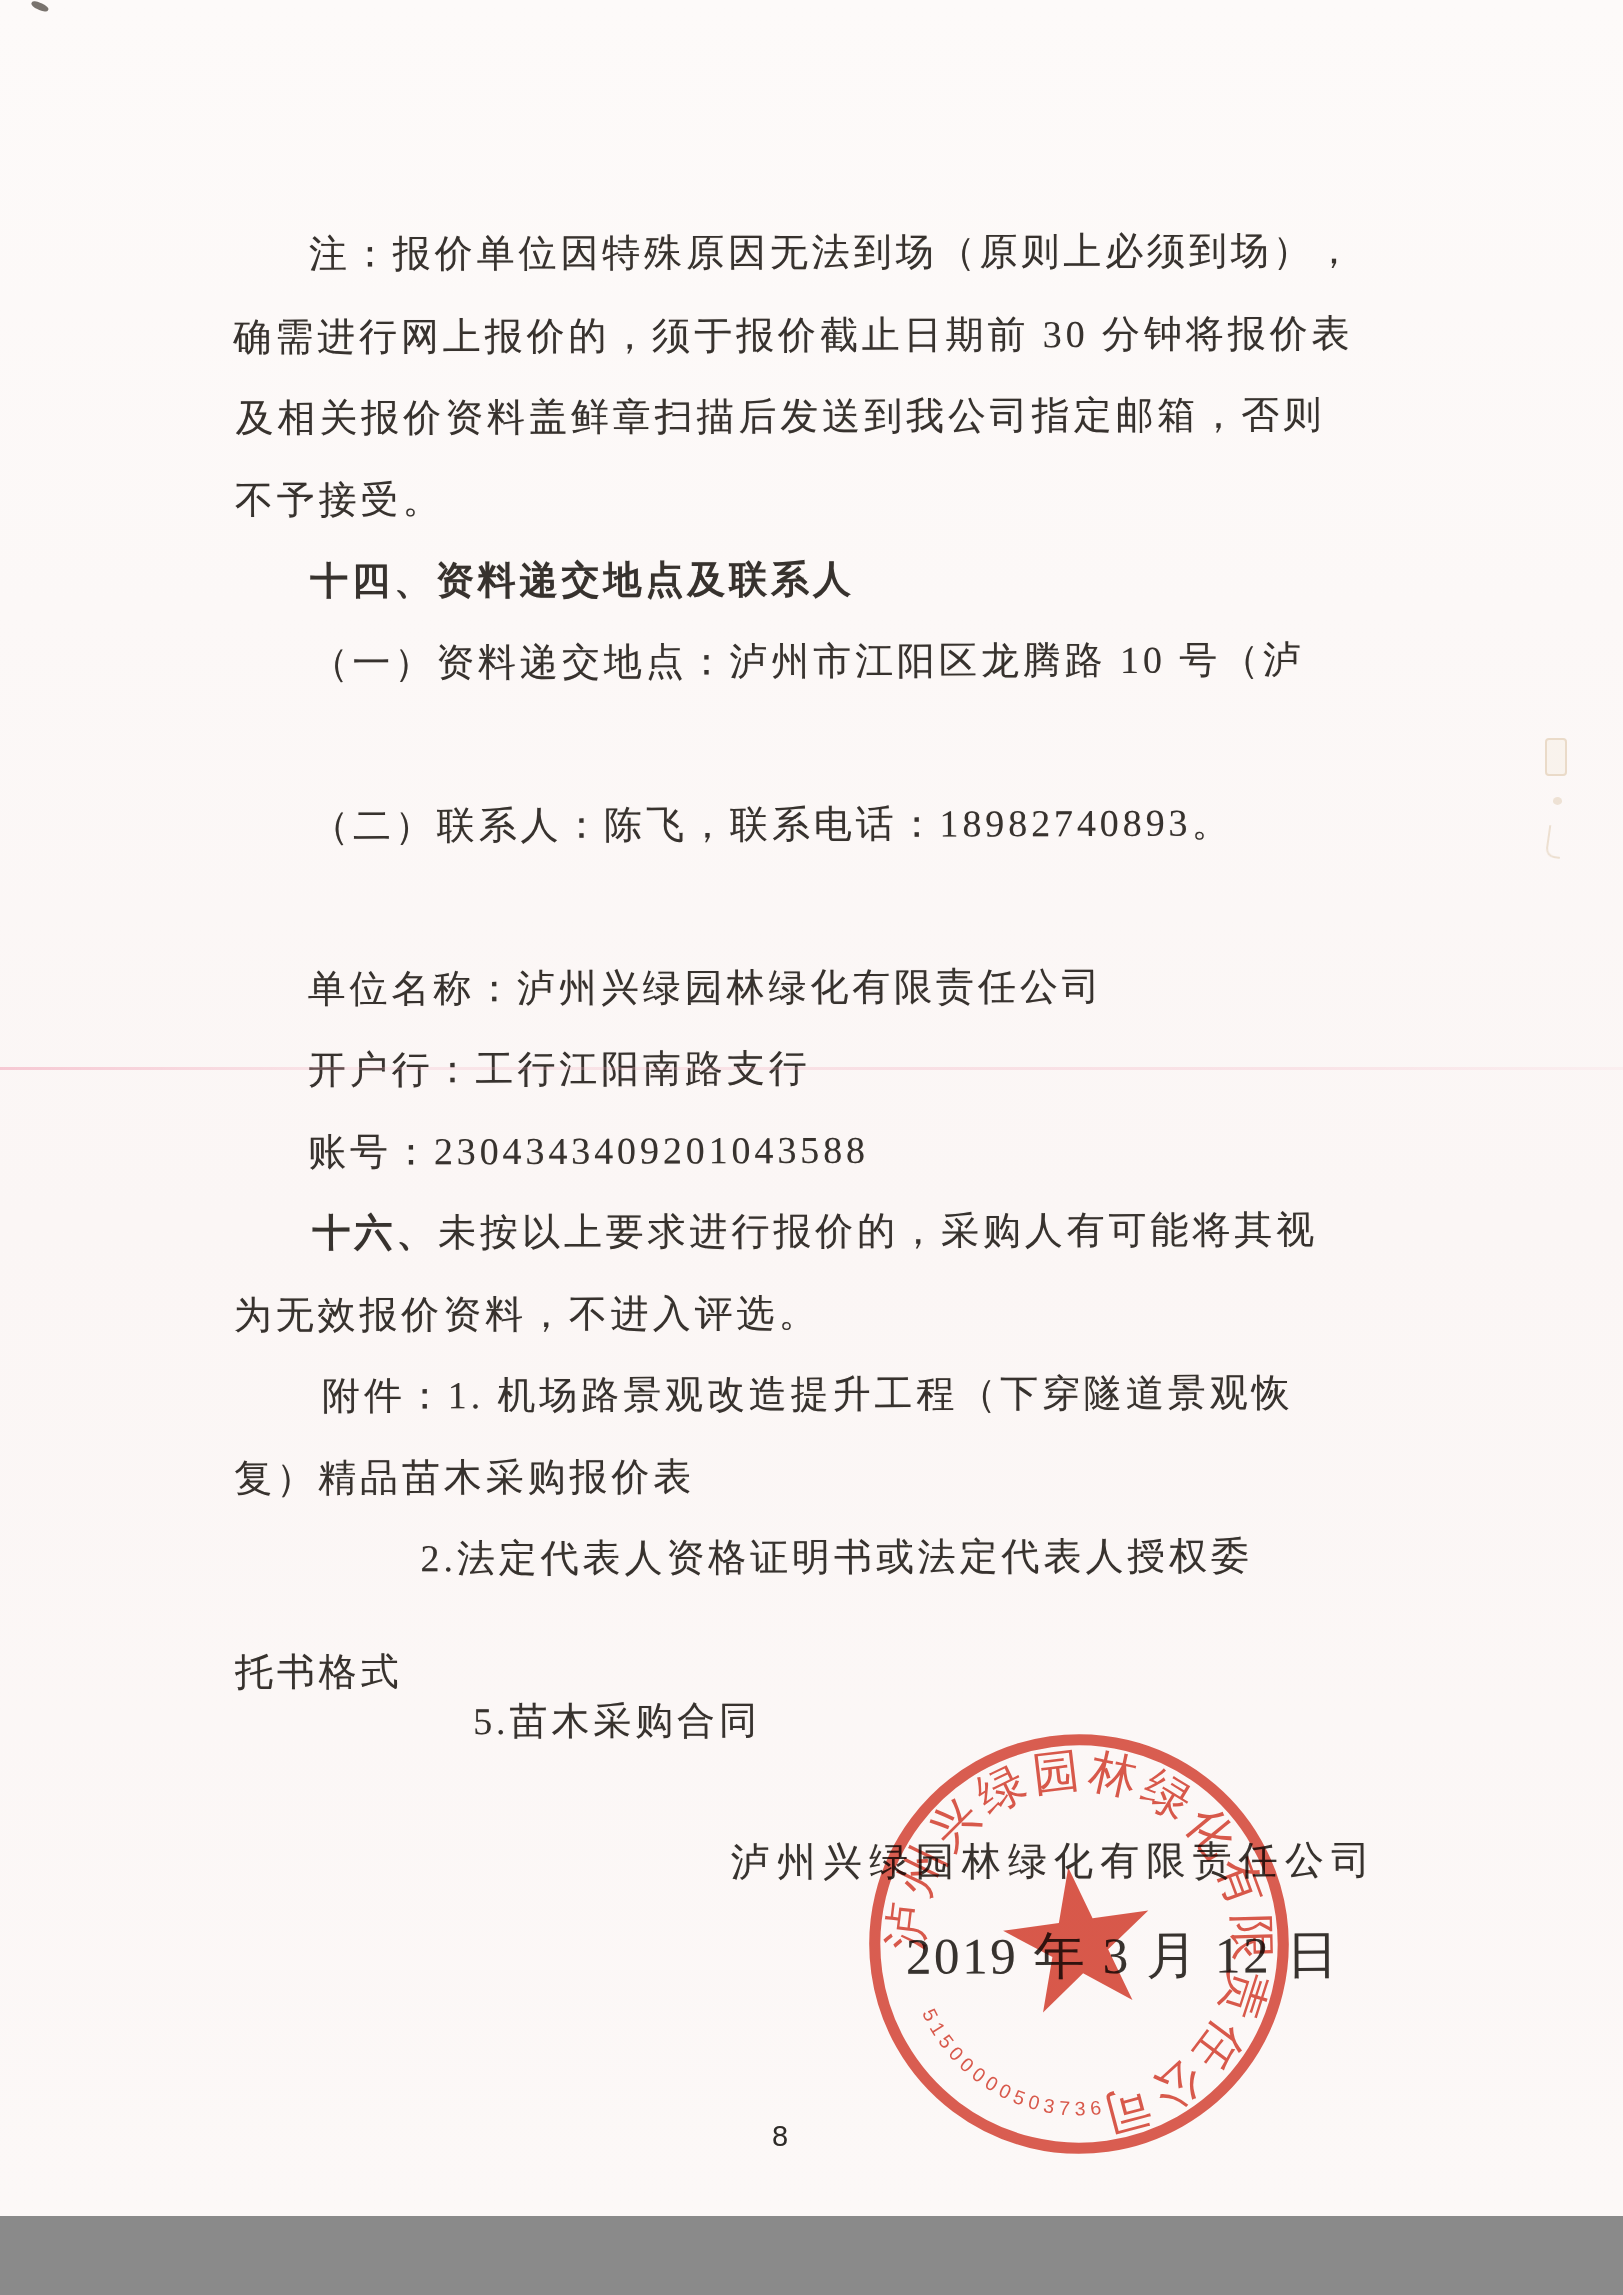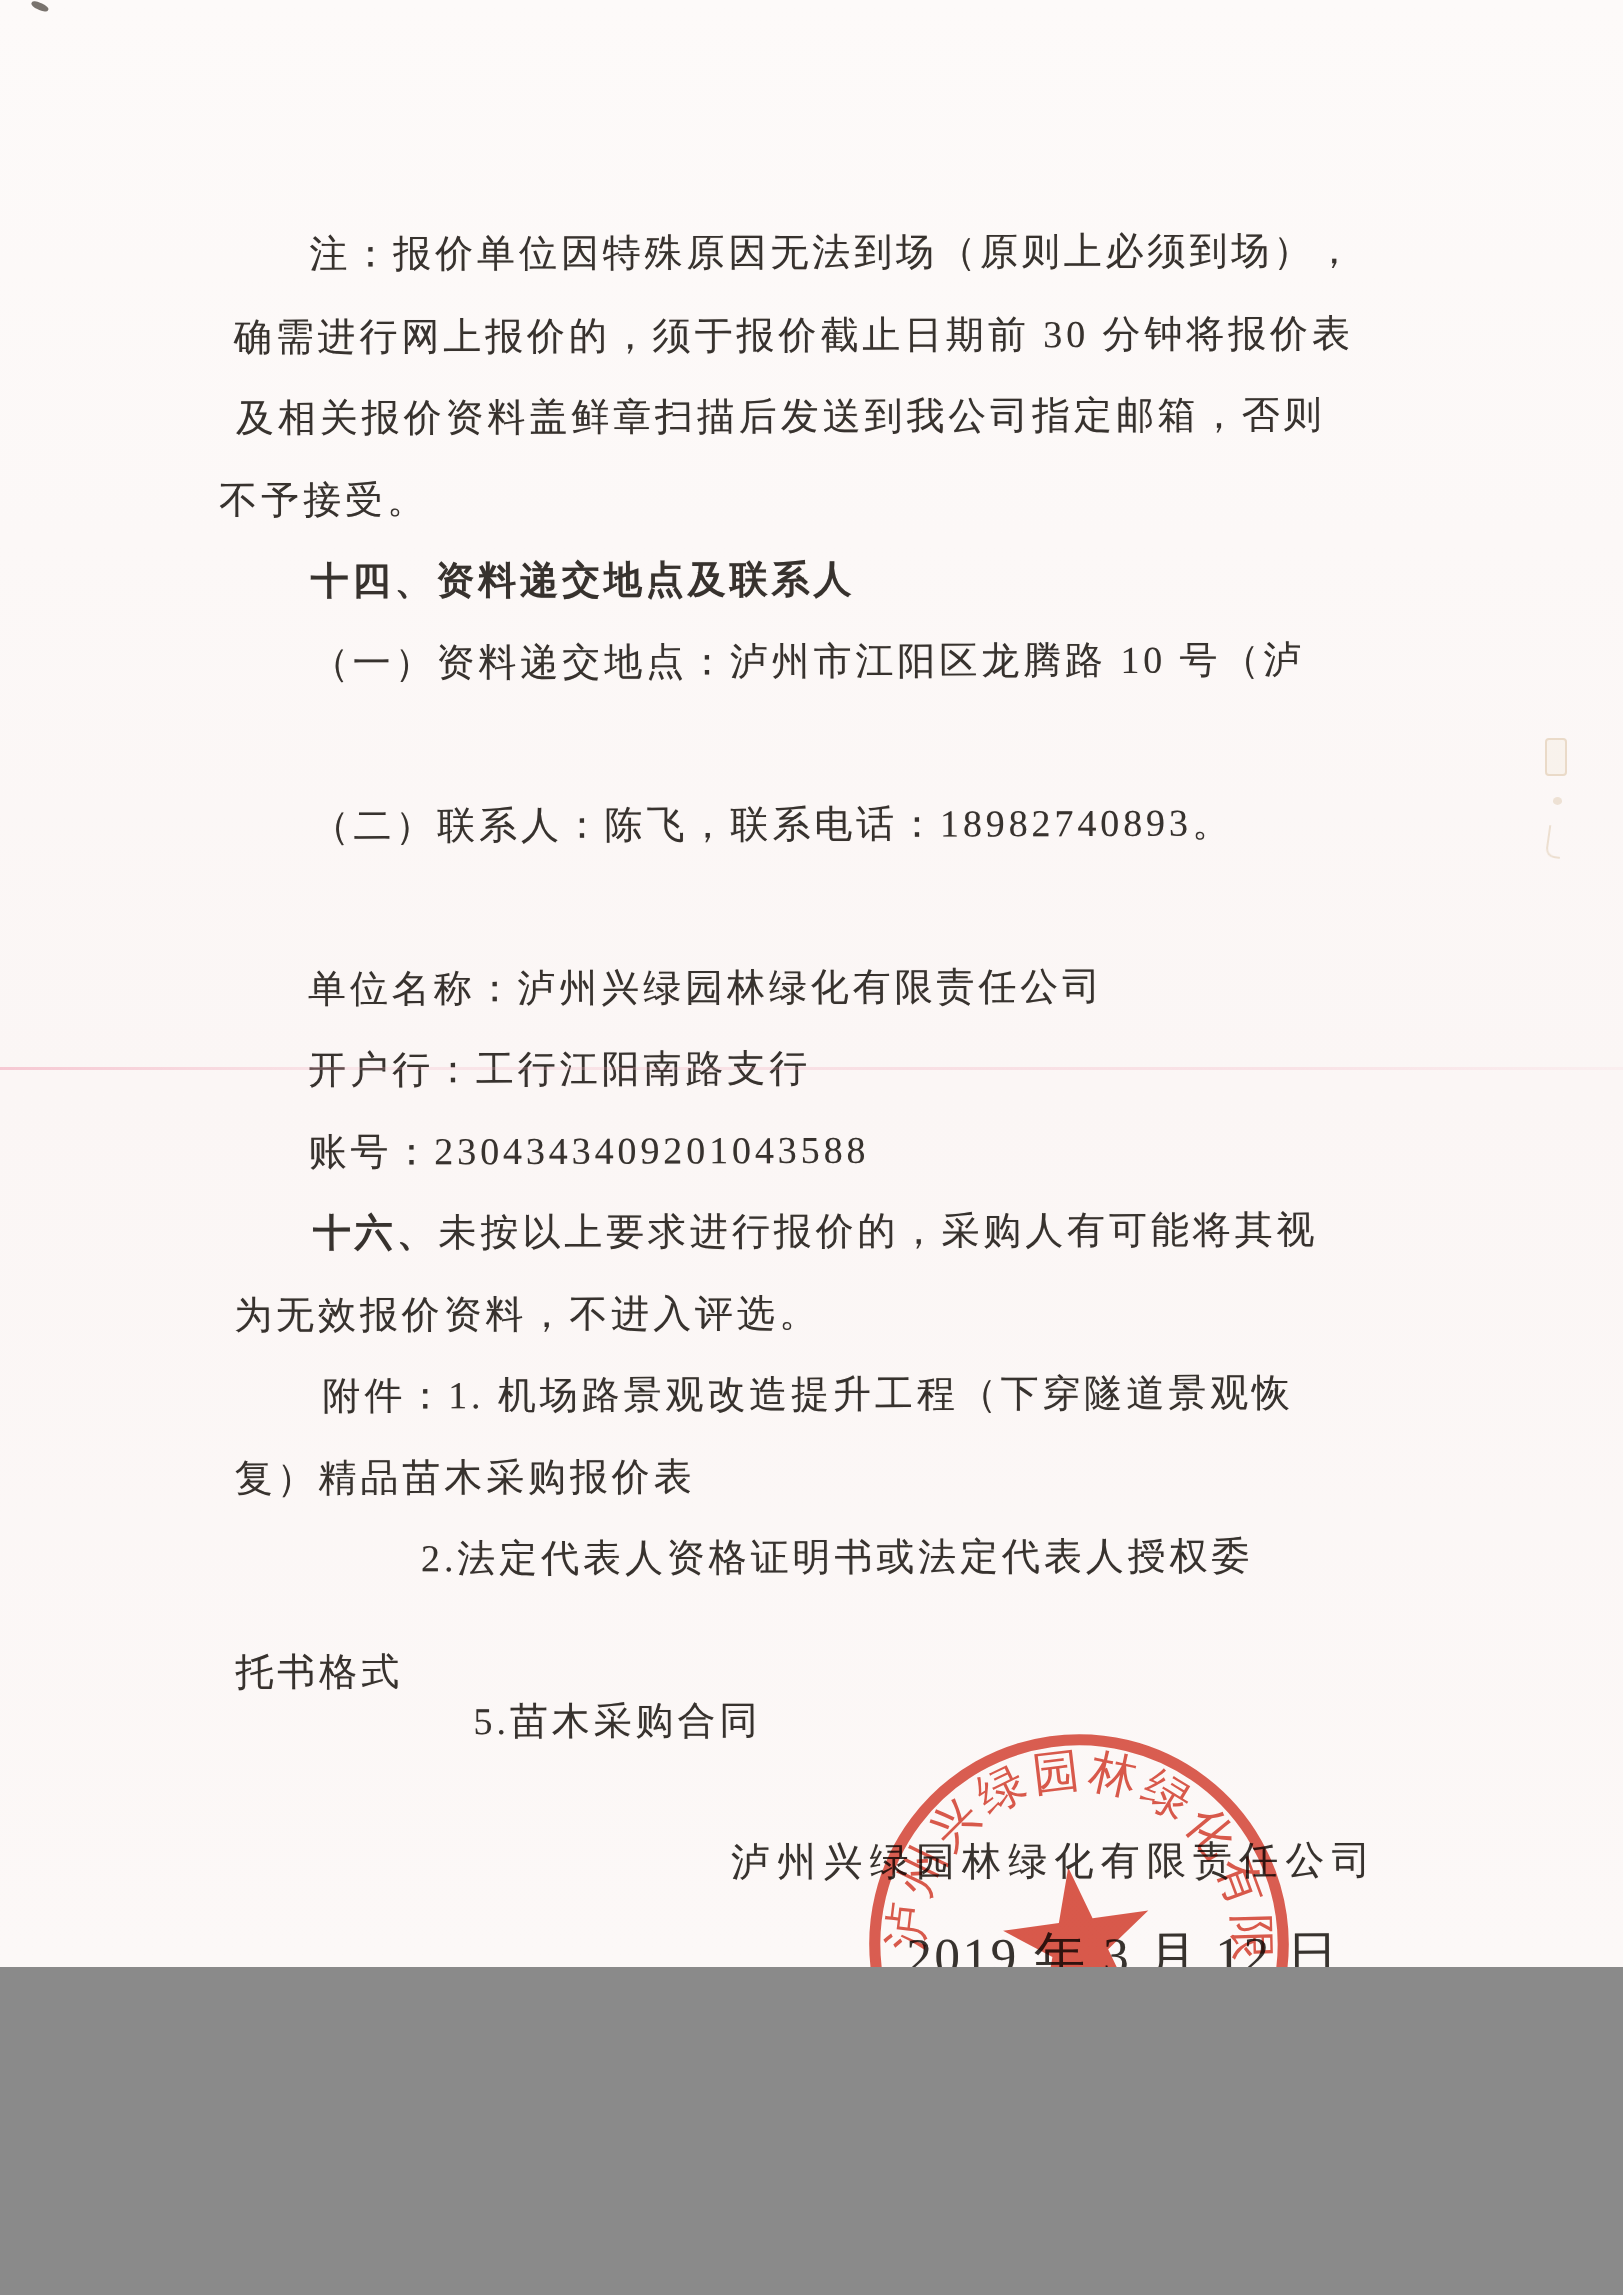--- a/index.html
+++ b/index.html
@@ -1,38 +1,38 @@
 <!DOCTYPE html>
 <html style="font-size:10.5px"><head>
 <meta charset="utf-8">
 <style>
   html,body{margin:0;padding:0;background:#8a8a8a;}
   .page{
     position:relative;
-    width:1623px;height:1967px;
+    width:1623px;height:2216px;
     background:#fcf8f7;
     background-image:linear-gradient(180deg,#fdfaf9 0%,#fbf6f5 55%,#fcf8f7 100%);
     font-family:"Liberation Serif","DejaVu Serif",serif;
     color:#37322e;
     overflow:hidden;
   }
   .doc{position:absolute;inset:0;transform:rotate(-0.2deg);}
   .line{
     position:absolute;
     font-size:38px;
     letter-spacing:3.9px;
     line-height:1.2;
     white-space:pre;
     text-shadow:0 0 0.7px rgba(70,62,55,.35);
   }
   .b{font-weight:bold;}
   .l1{left:312px;top:230px}
   .l2{left:236px;top:313px}
   .l3{left:238px;top:394px}
-  .l4{left:221px;top:476px}
+  .l4{left:237px;top:476px}
   .l5{left:312px;top:557px;font-weight:bold}
   .l6{left:312px;top:639px}
   .l7{left:233px;top:720px}
   .l8{left:312px;top:802px}
   .l9{left:312px;top:883px;font-weight:bold}
   .l10{left:308px;top:965px}
   .l11{left:308px;top:1046px}
   .l12{left:308px;top:1128px}
   .l13{left:312px;top:1209px}
   .l14{left:233px;top:1291px}

